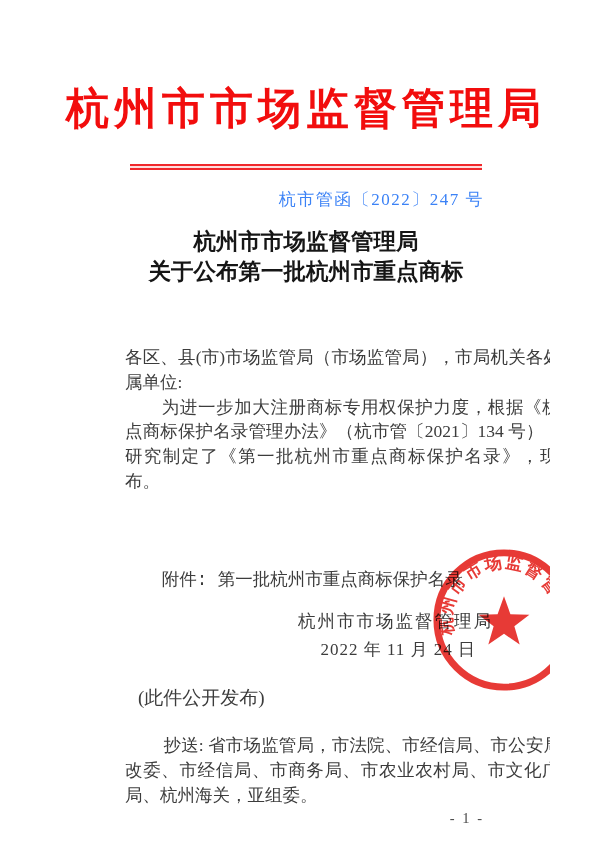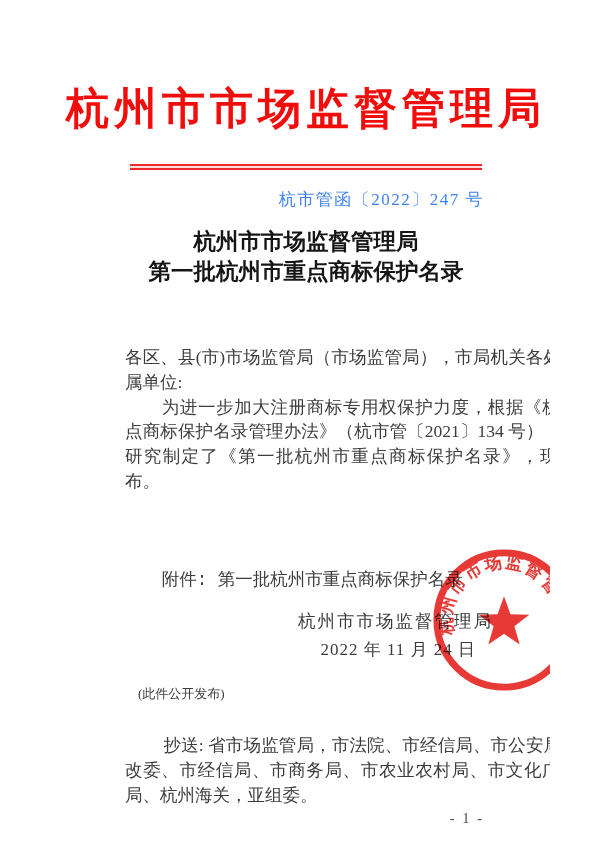--- a/index.html
+++ b/index.html
@@ -58,21 +58,21 @@
   }
   .seal {
     position:absolute; left:368px; top:530px;
     width:148px; height:148px;
     mix-blend-mode:multiply;
     opacity:0.93;
     pointer-events:none;
   }
   .public-note {
     position:absolute; top:669px; left:76px;
-    font-size:13px;
+    font-size:19px;
   }
   .cc {
     position:absolute; top:717px; left:63px; width:489px;
     font-size:17.5px; line-height:24.8px;
     text-align:justify; text-indent:2.2em;
   }
   .page-num {
     position:absolute; top:794px; right:66px;
     font-size:14.5px; color:#4a4a4a; letter-spacing:2px;
     white-space:nowrap;
@@ -88,21 +88,21 @@
   <div class="red-rule">
     <div class="bar"></div>
     <div class="gap"></div>
     <div class="bar"></div>
   </div>
 
   <div class="doc-number">杭市管函〔2022〕247 号</div>
 
   <div class="doc-title">
     <div>杭州市市场监督管理局</div>
-    <div>第一批杭州市重点商标保护名录</div>
+    <div>关于公布第一批杭州市重点商标</div>
   </div>
 
   <div class="body-text">
     <p>各区、县(市)市场监管局（市场监管局），市局机关各处室、直属单位:</p>
     <p class="indent">为进一步加大注册商标专用权保护力度，根据《杭州市重点商标保护名录管理办法》（杭市管〔2021〕134 号），经市局研究制定了《第一批杭州市重点商标保护名录》，现予以公布。</p>
   </div>
 
   <div class="attachment">附件: 第一批杭州市重点商标保护名录</div>
 
   <div class="sig-org">杭州市市场监督管理局</div>

